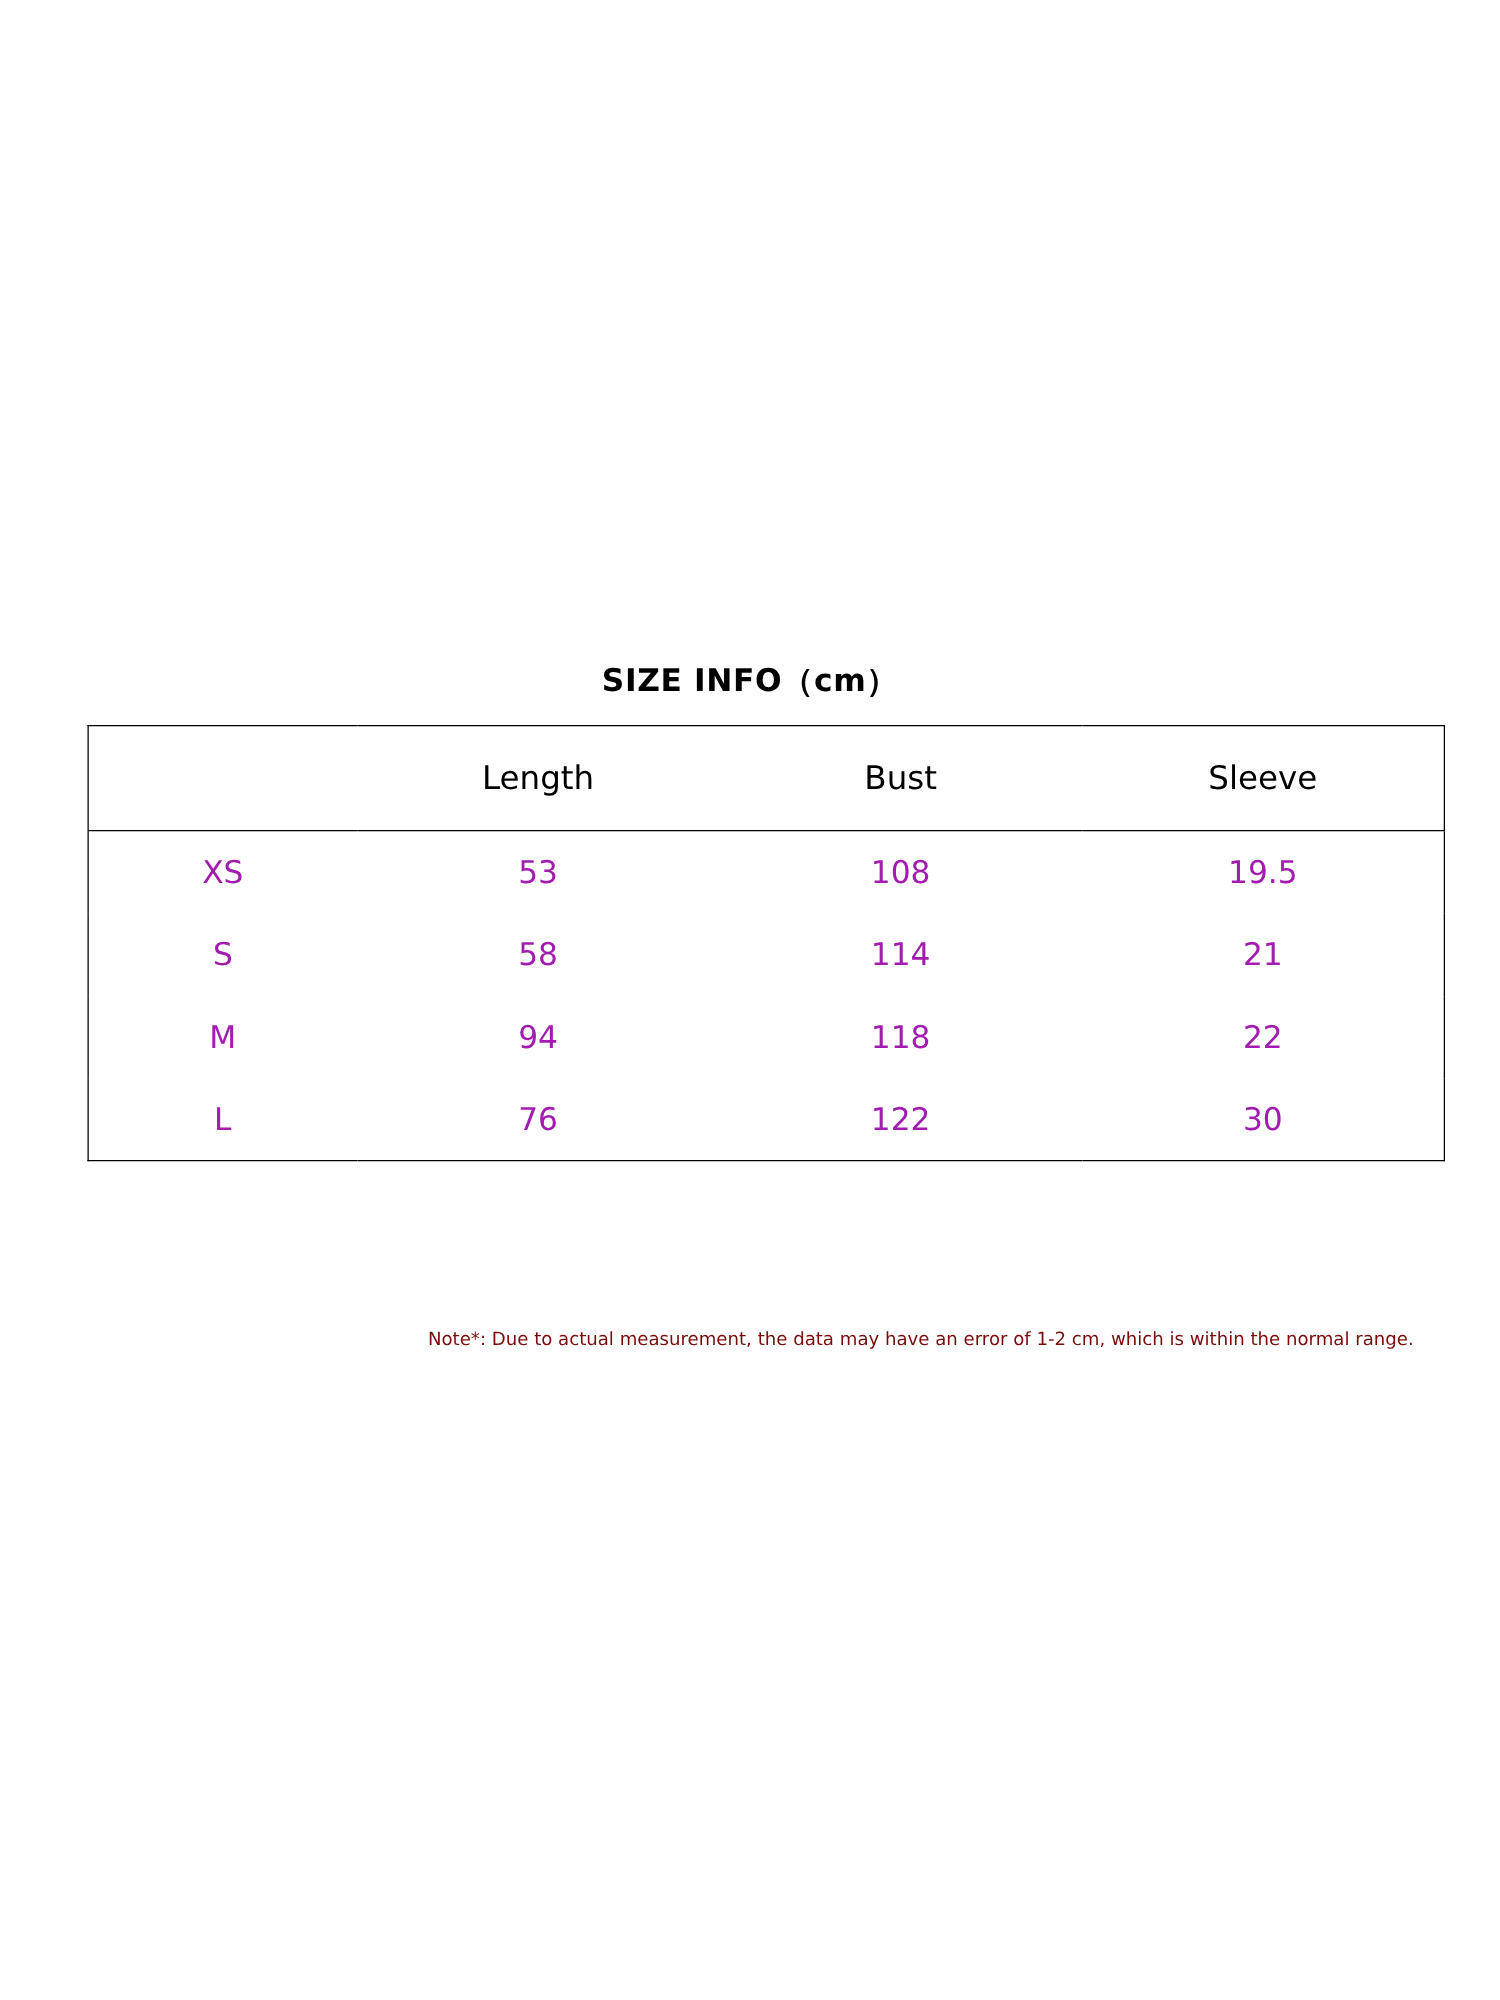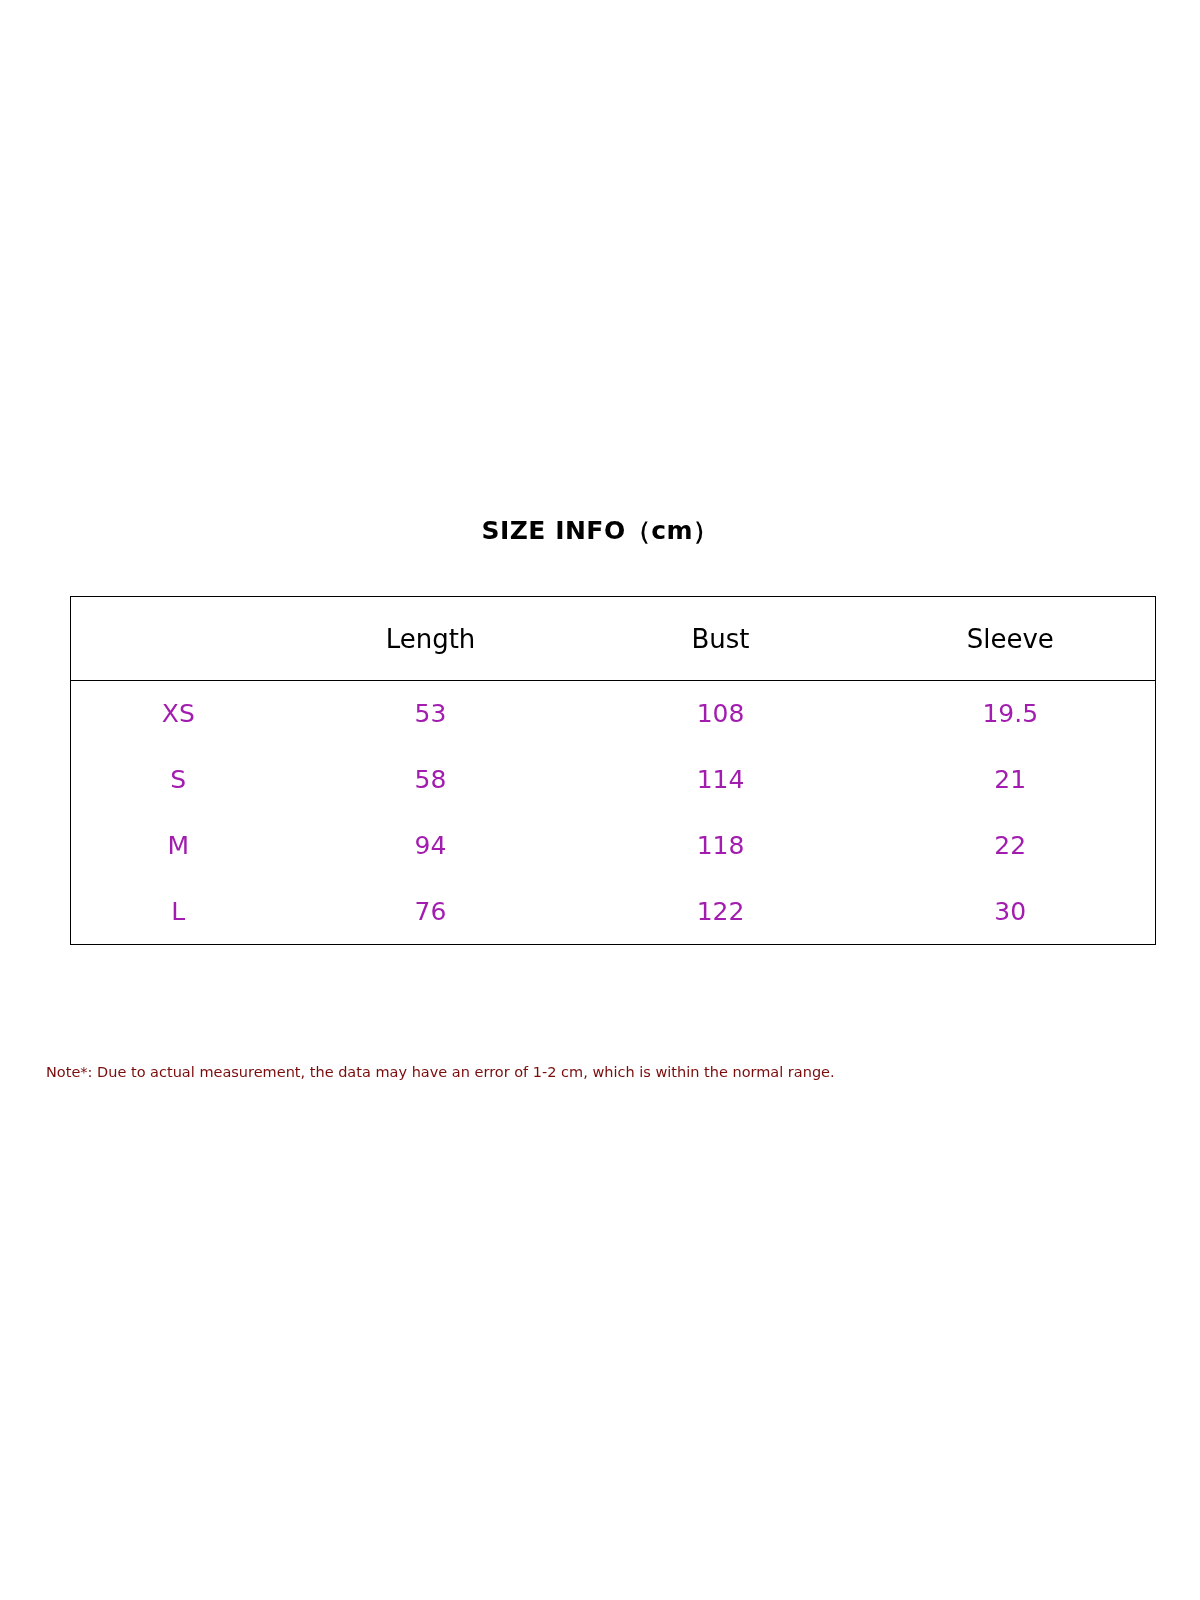--- a/index.html
+++ b/index.html
@@ -20,33 +20,33 @@
     position: absolute;
     left: 0;
     top: 0;
     width: 1200px;
     height: 1600px;
   }
 
   .title {
     position: absolute;
     left: 0;
-    top: 514px;
+    top: 528px;
     width: 1200px;
     text-align: center;
     font-size: 25px;
     font-weight: bold;
     letter-spacing: 0.5px;
     color: #000;
   }
 
   .table-wrap {
     position: absolute;
     left: 46px;
-    top: 596px;
+    top: 580px;
     width: 1085px;
     padding-left: 24px;
   }
 
   table.size-table {
     border-collapse: collapse;
     width: 1085px;
     table-layout: fixed;
   }
 
@@ -97,21 +97,21 @@
   }
 
   col.c-size { width: 215px; }
   col.c-val  { width: 290px; }
 
   .note {
     position: absolute;
     left: 46px;
     top: 1064px;
     width: 1085px;
-    text-align: left;
+    text-align: right;
     font-size: 14.5px;
     color: #7a0c0c;
     font-family: "DejaVu Sans", "Liberation Sans", sans-serif;
   }
 </style>
 </head>
 <body>
 
 <div class="sheet">
 

